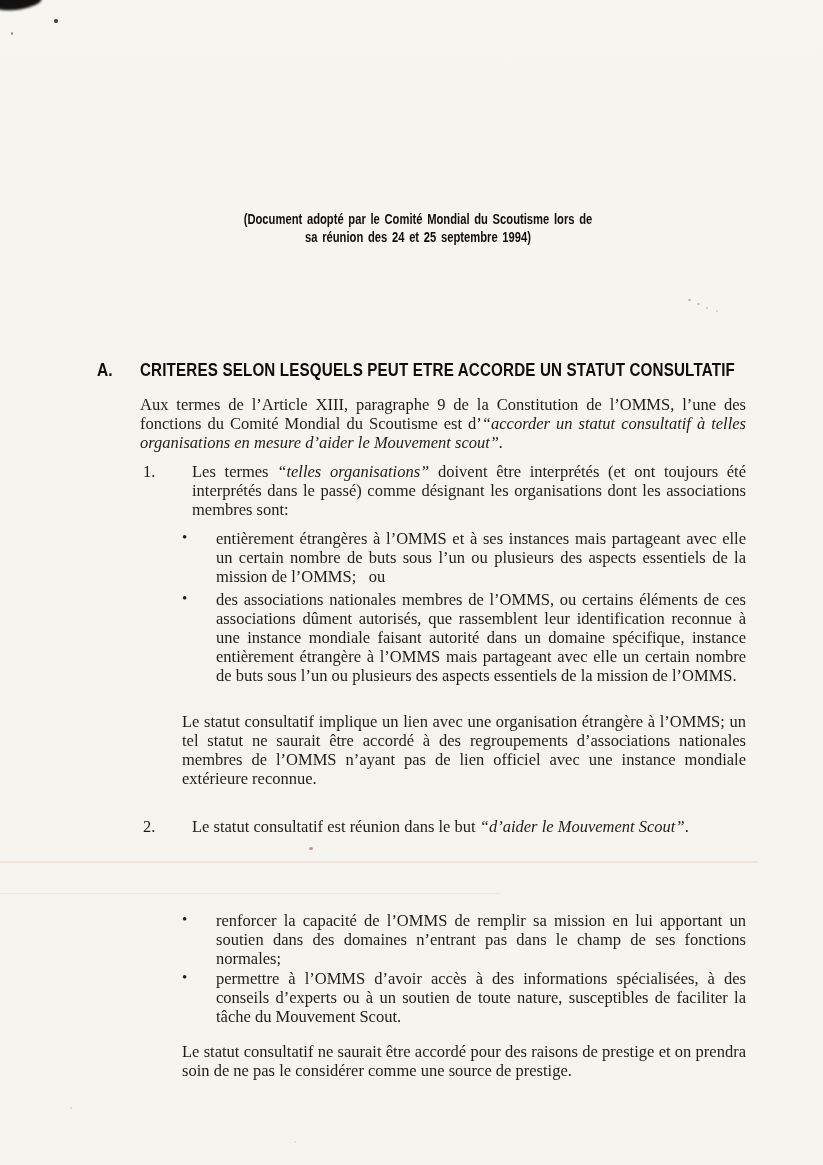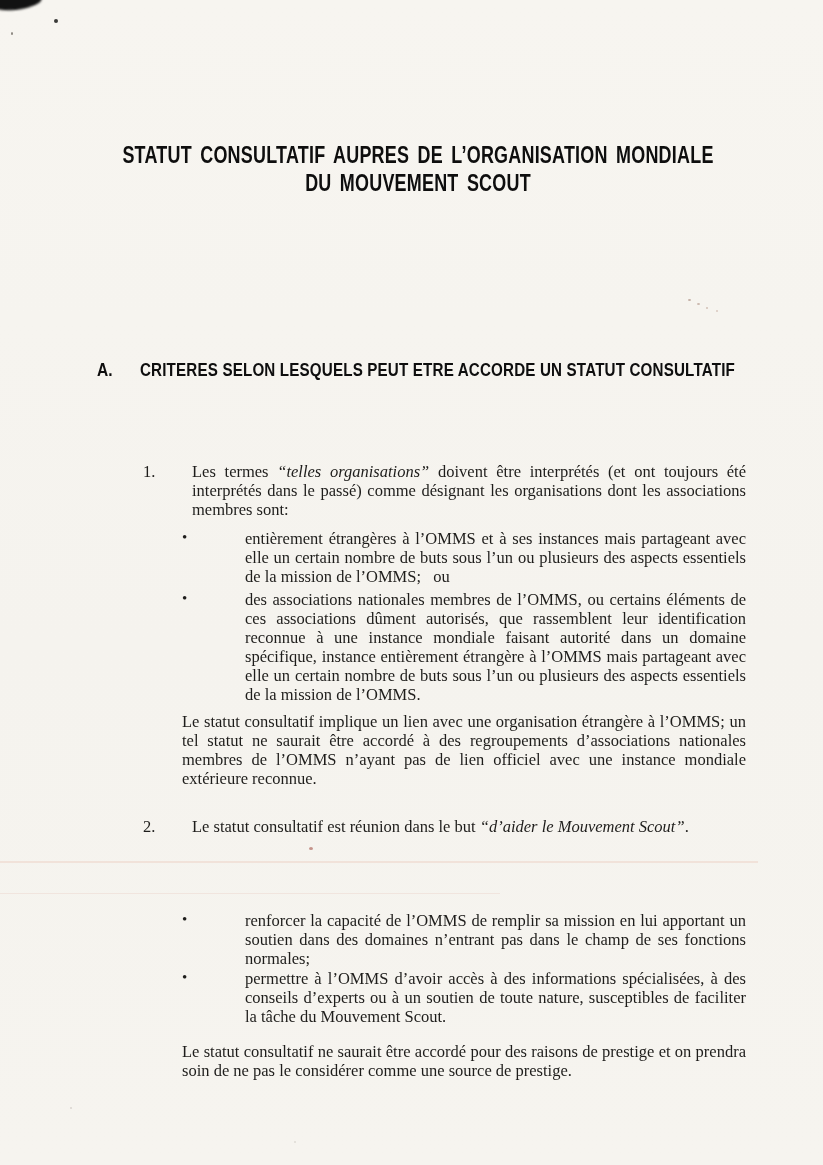--- a/index.html
+++ b/index.html
@@ -38,21 +38,21 @@
 
   
   .block { position:absolute; font-size:16.5px; line-height:19px; text-align:justify; }
   em { font-style:italic; }
   .intro   { left:140px; width:606px; }
   .item    { left:143px; width:603px; }
   .item .num  { position:absolute; left:0; top:0; }
   .item .text { margin-left:49px; }
   .bullet  { left:182px; width:564px; }
   .bullet .mark  { position:absolute; left:0; top:-1px; font-size:15px; }
-  .bullet .btext { margin-left:63px; }
+  .bullet .btext { margin-left:34px; }
   .para    { left:182px; width:564px; }
 
   
   .artifact { position:absolute; pointer-events:none; }
   .blob-top-left { left:-12px; top:-8px; width:54px; height:18px; background:#121212;
                    border-radius:50%; transform:rotate(-6deg); filter:blur(1px); }
   .speck { border-radius:50%; }
   .speck.s1 { left:54px;  top:19px;  width:4px; height:4px; background:#3a3a38; }
   .speck.s2 { left:11px;  top:32px;  width:2px; height:3px; background:#8a857e; }
   .speck.s3 { left:688px; top:299px; width:3px; height:2px; background:#c3afa5; }
@@ -77,30 +77,31 @@
   <div class="artifact speck s3"></div>
   <div class="artifact speck s4"></div>
   <div class="artifact speck s5"></div>
   <div class="artifact speck s6"></div>
   <div class="artifact speck s7"></div>
   <div class="artifact speck s8"></div>
   <div class="artifact speck s9"></div>
   <div class="artifact streak l1"></div>
   <div class="artifact streak l2"></div>
 
-  <div class="doc-title">
-    <div class="cond line">STATUT CONSULTATIF AUPRES DE L’ORGANISATION MONDIALE</div>
-    <div class="cond line">DU MOUVEMENT SCOUT</div>
+  <div class="doc-subtitle">
+    <div class="cond line">(Document adopté par le Comité Mondial du Scoutisme lors de</div>
+    <div class="cond line">sa réunion des 24 et 25 septembre 1994)</div>
   </div>
 
   <div class="heading-row">
     <span class="cond sec-label">A.</span>
     <span class="cond sec-heading">CRITERES SELON LESQUELS PEUT ETRE ACCORDE UN STATUT CONSULTATIF</span>
   </div>
 
+  <p class="block intro" style="top:395px"><span>Aux termes de l’Article XIII, paragraphe 9 de la Constitution de l’OMMS, l’une des fonctions du Comité Mondial du Scoutisme est d’</span><em>“accorder un statut consultatif à telles organisations en mesure d’aider le Mouvement scout”.</em></p>
 
   <div class="block item" style="top:462px">
     <span class="num">1.</span>
     <p class="text"><span>Les termes </span><em>“telles organisations”</em><span> doivent être interprétés (et ont toujours été interprétés dans le passé) comme désignant les organisations dont les associations membres sont:</span></p>
   </div>
 
   <div class="block bullet" style="top:529px">
     <span class="mark">•</span>
     <p class="btext">entièrement étrangères à l’OMMS et à ses instances mais partageant avec elle un certain nombre de buts sous l’un ou plusieurs des aspects essentiels de la mission de l’OMMS;&nbsp;&nbsp; ou</p>
   </div>

